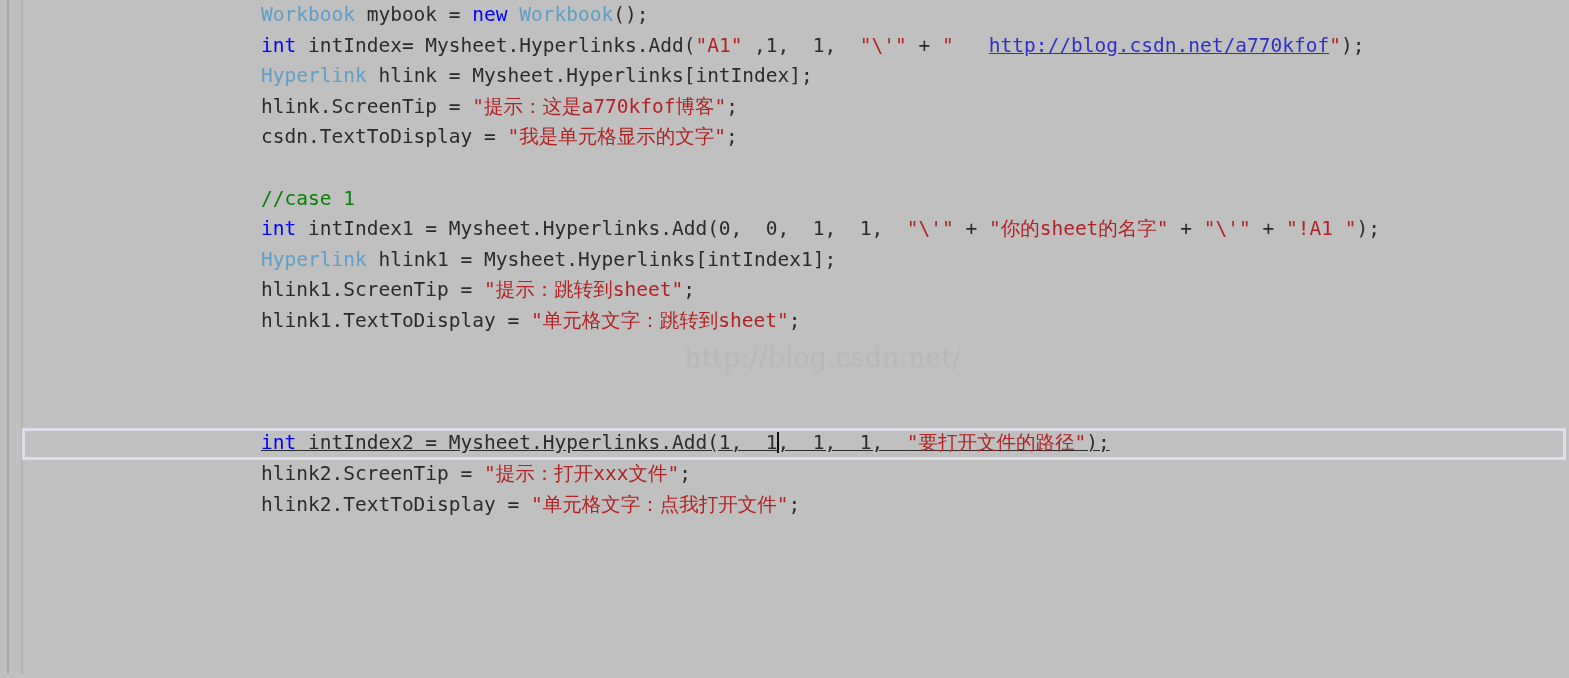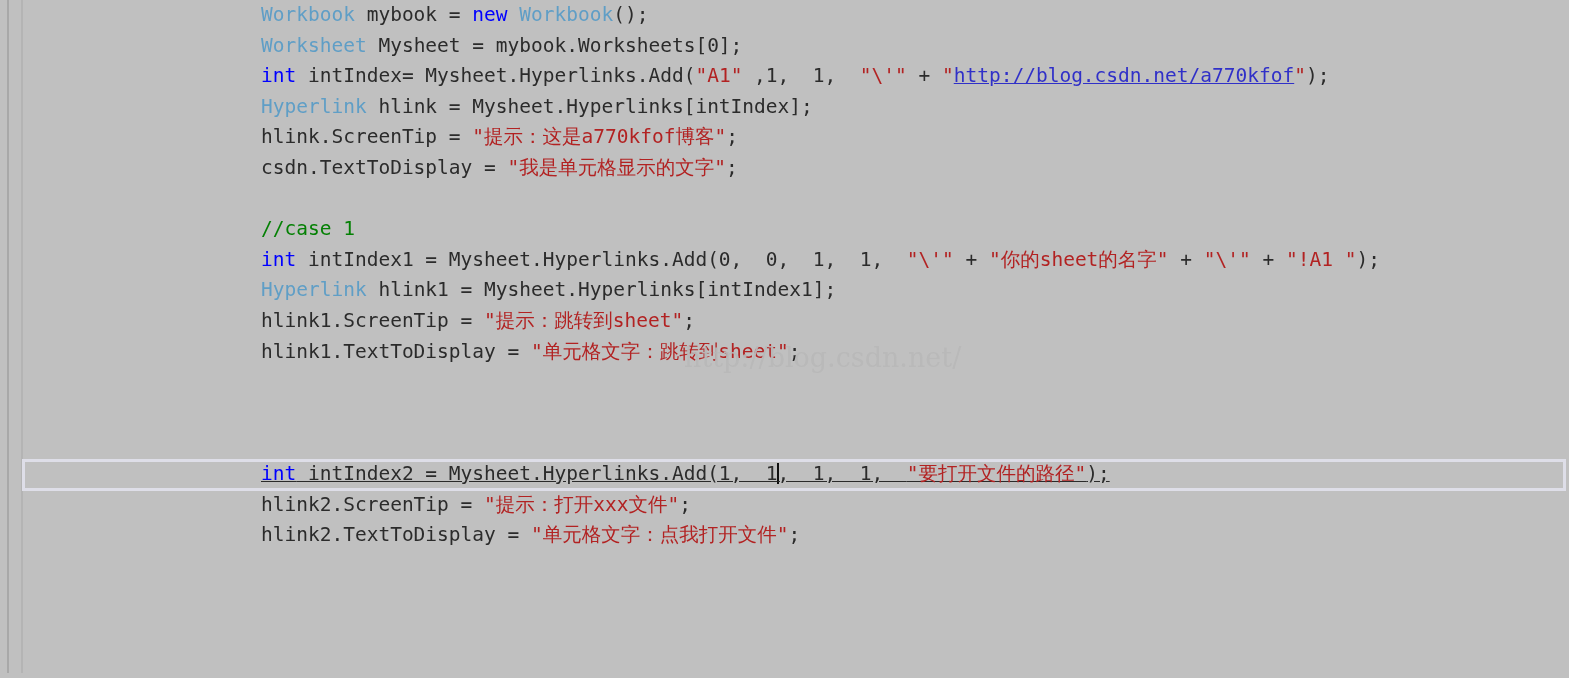--- a/index.html
+++ b/index.html
@@ -72,20 +72,21 @@
 
   
   .t-type    { color: #5f9ec6; }   
   .t-kw      { color: #0000ff; }   
   .t-cmt     { color: #048004; }   
   .t-str     { color: #b22222; }   
   .t-plain   { color: #2b2b2b; }
   .t-link    {
     color: #3030c8;
     text-decoration: underline;
+    margin-left: 35px;
   }
 
   
   .caret {
     display: inline-block;
     width: 2px;
     height: 21px;
     background: #101010;
     vertical-align: -4px;
     margin: 0 -1px;
@@ -107,21 +108,20 @@
 </head>
 <body>
 
 <div id="editor">
 
   <div class="gutter-rule r1"></div>
   <div class="gutter-rule r2"></div>
 
   <div class="code-area" id="code-area">
       <div class="line"><span class="t-type">Workbook</span><span class="t-plain"> mybook = </span><span class="t-kw">new</span><span class="t-plain"> </span><span class="t-type">Workbook</span><span class="t-plain">();</span></div>
-      <div class="line"><span class="t-type">Worksheet</span><span class="t-plain"> Mysheet = mybook.Worksheets[0];</span></div>
       <div class="line"><span class="t-kw">int</span><span class="t-plain"> intIndex= Mysheet.Hyperlinks.Add(</span><span class="t-str">"A1"</span><span class="t-plain"> ,1,  1,  </span><span class="t-str">"\'"</span><span class="t-plain"> + </span><span class="t-str">"</span><span class="t-link">http://blog.csdn.net/a770kfof</span><span class="t-str">"</span><span class="t-plain">);</span></div>
       <div class="line"><span class="t-type">Hyperlink</span><span class="t-plain"> hlink = Mysheet.Hyperlinks[intIndex];</span></div>
       <div class="line"><span class="t-plain">hlink.ScreenTip = </span><span class="t-str">"提示：这是a770kfof博客"</span><span class="t-plain">;</span></div>
       <div class="line"><span class="t-plain">csdn.TextToDisplay = </span><span class="t-str">"我是单元格显示的文字"</span><span class="t-plain">;</span></div>
       <div class="line blank"> </div>
       <div class="line"><span class="t-cmt">//case 1</span></div>
       <div class="line"><span class="t-kw">int</span><span class="t-plain"> intIndex1 = Mysheet.Hyperlinks.Add(0,  0,  1,  1,  </span><span class="t-str">"\'"</span><span class="t-plain"> + </span><span class="t-str">"你的sheet的名字"</span><span class="t-plain"> + </span><span class="t-str">"\'"</span><span class="t-plain"> + </span><span class="t-str">"!A1 "</span><span class="t-plain">);</span></div>
       <div class="line"><span class="t-type">Hyperlink</span><span class="t-plain"> hlink1 = Mysheet.Hyperlinks[intIndex1];</span></div>
       <div class="line"><span class="t-plain">hlink1.ScreenTip = </span><span class="t-str">"提示：跳转到sheet"</span><span class="t-plain">;</span></div>
       <div class="line"><span class="t-plain">hlink1.TextToDisplay = </span><span class="t-str">"单元格文字：跳转到sheet"</span><span class="t-plain">;</span></div>

